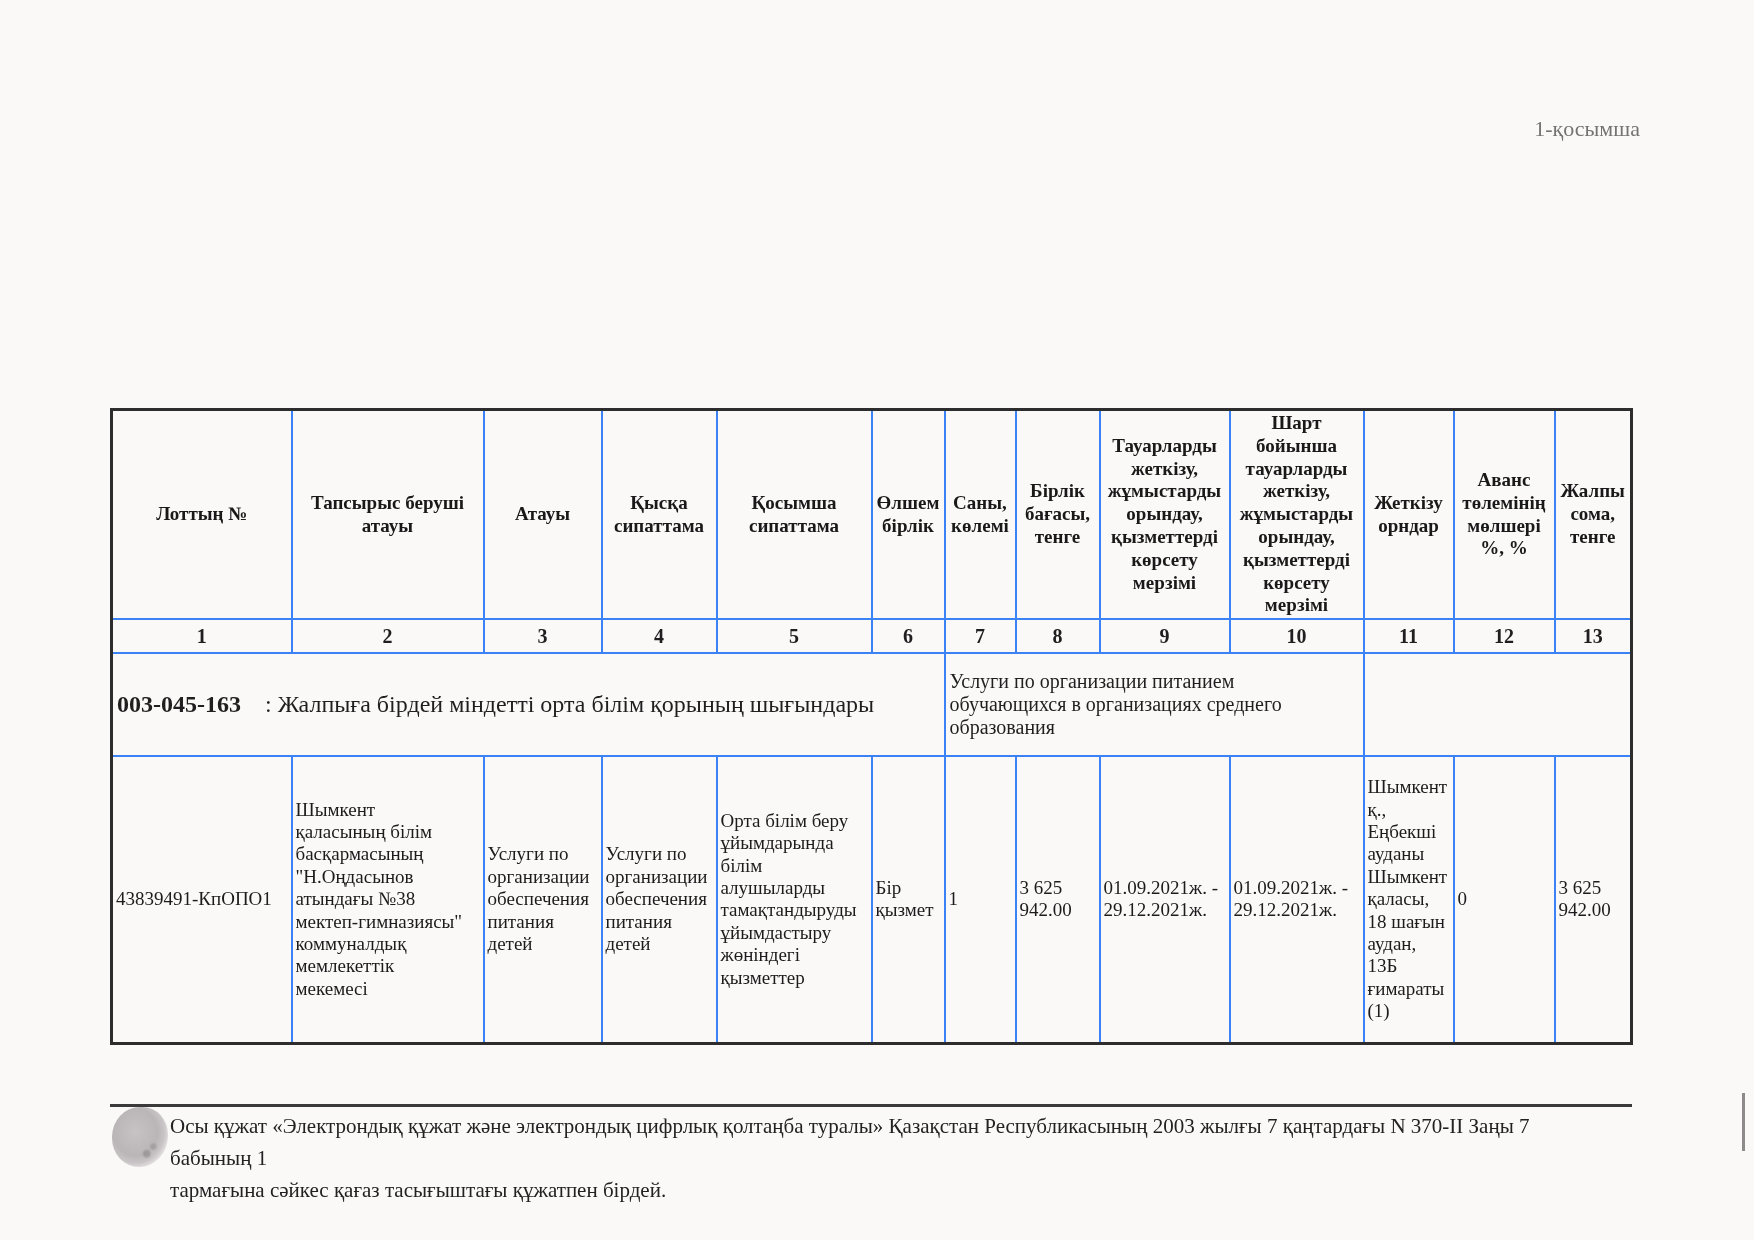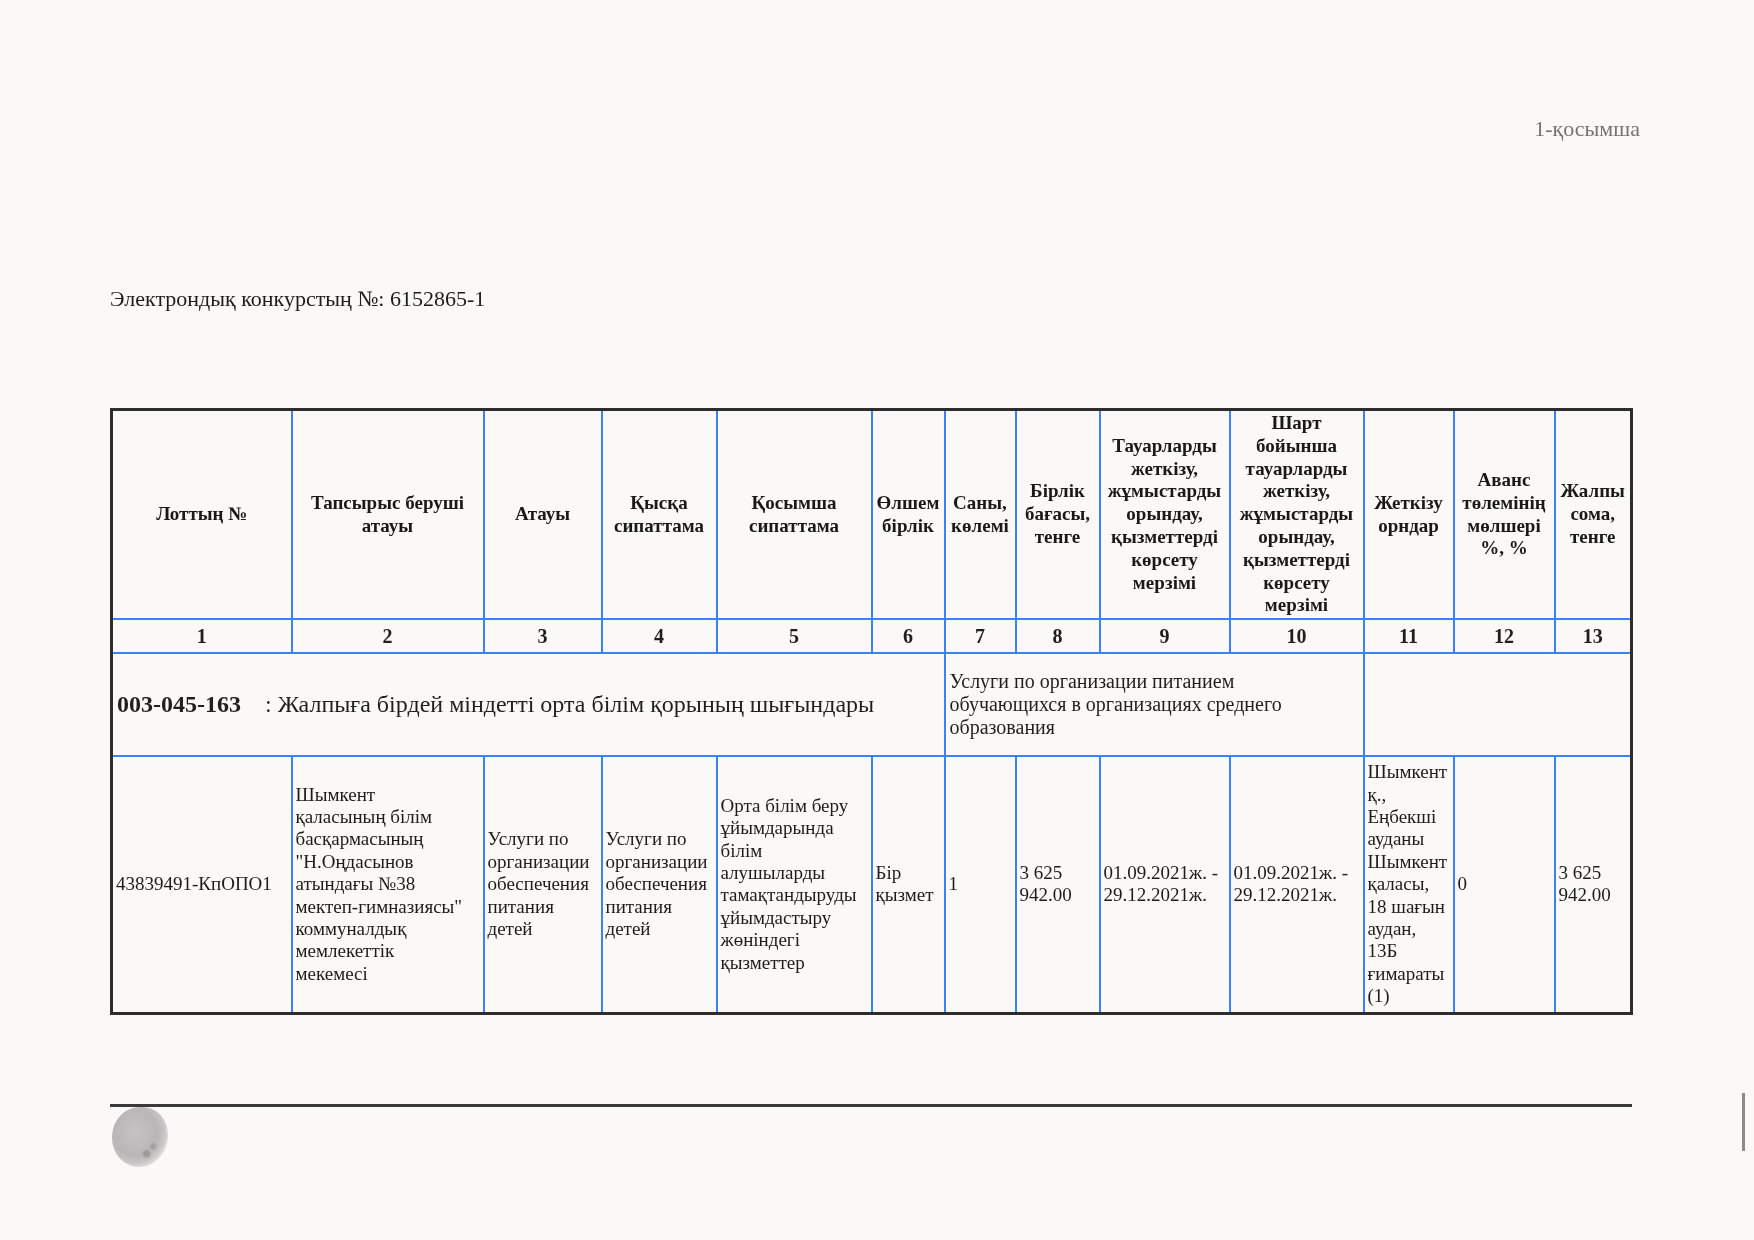--- a/index.html
+++ b/index.html
@@ -67,21 +67,21 @@
   .group-code { font-size: 24px; font-weight: bold; }
   .group-label { font-size: 24px; margin-left: 24px; }
   .group-desc { font-size: 20px; line-height: 1.15; padding: 16px 4px; text-align: left; }
 
   tr.r-lot td {
     height: 245px;
     font-size: 19px;
     line-height: 1.18;
     vertical-align: middle;
     text-align: left;
-    padding: 4px 3px;
+    padding: 19px 3px;
     color: #1c1c1c;
   }
   .pre { white-space: pre-line; }
 
   .footer-rule {
     position: absolute;
     left: 110px; top: 1104px;
     width: 1522px; height: 3px;
     background: #3a3a3a;
   }
@@ -113,21 +113,20 @@
 </style>
 </head>
 <body>
 
 <div class="page">
 
   <div class="corner-label">1-қосымша</div>
 
 
   <div class="meta">
-    <div>Электрондық конкурстың №: 6152865-1</div>
   </div>
 
   <table class="proc">
     <colgroup>
       <col style="width:180px">
         <col style="width:192px">
         <col style="width:118px">
         <col style="width:115px">
       <col style="width:155px">
         <col style="width:73px">
@@ -259,15 +258,17 @@
 (1)</td>
         <td class="pre">0</td>
         <td class="pre">3 625
 942.00</td>
       </tr>
     </tbody>
   </table>
 
   <div class="footer-rule"></div>
   <div class="stamp"></div>
+  <div class="footer-text pre">Осы құжат «Электрондық құжат және электрондық цифрлық қолтаңба туралы» Қазақстан Республикасының 2003 жылғы 7 қаңтардағы N 370-II Заңы 7 бабының 1
+тармағына сәйкес қағаз тасығыштағы құжатпен бірдей.</div>
   <div class="scan-artifact"></div>
 
 </div>
 
 </body></html>

